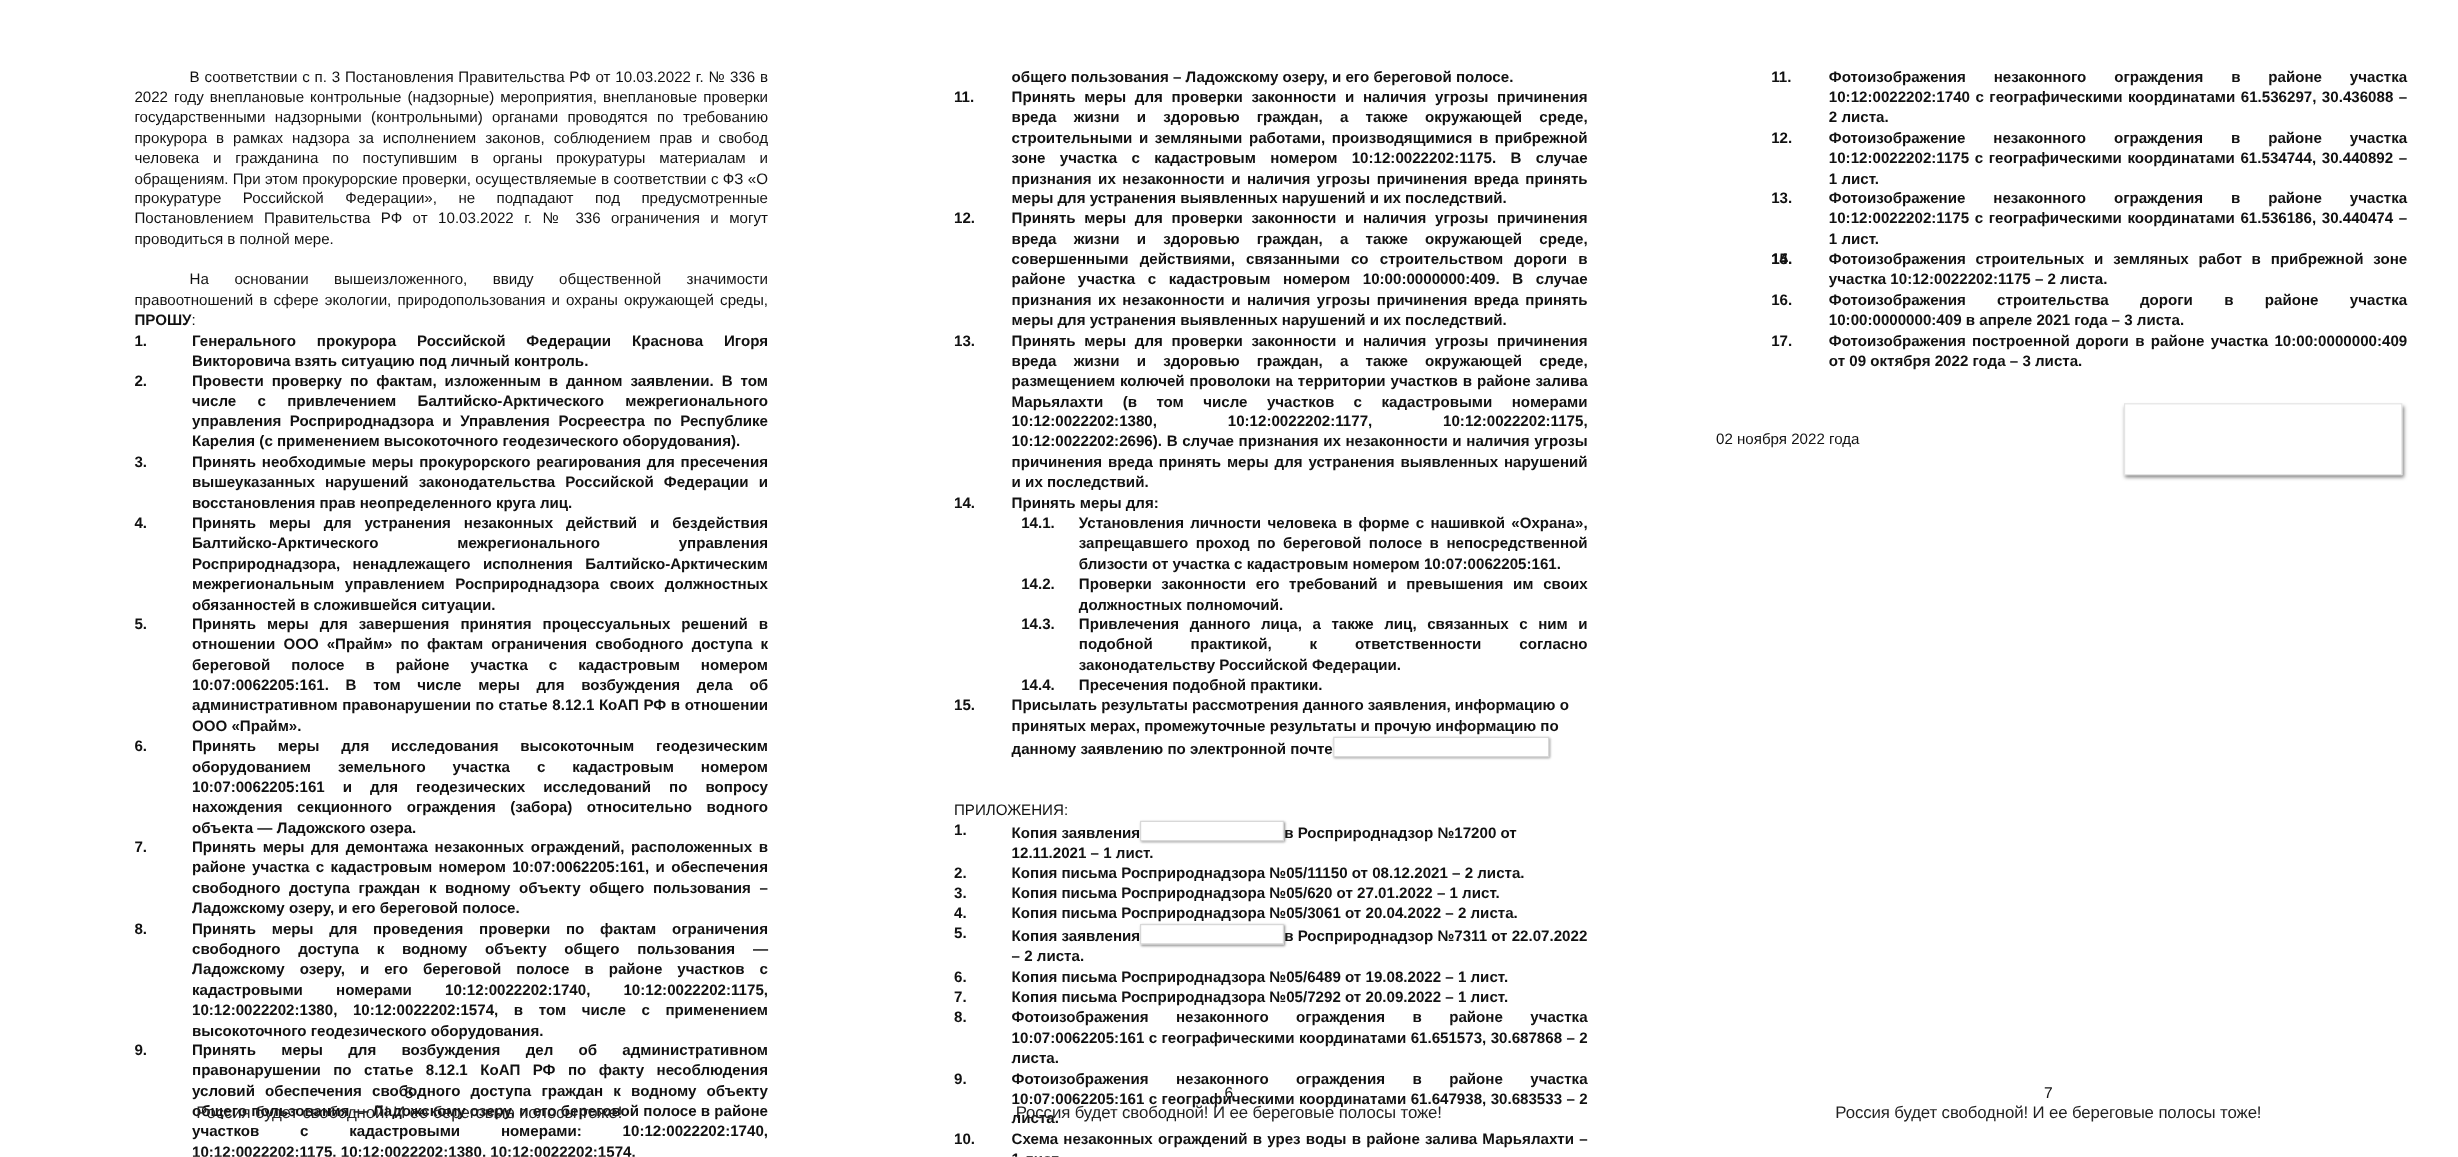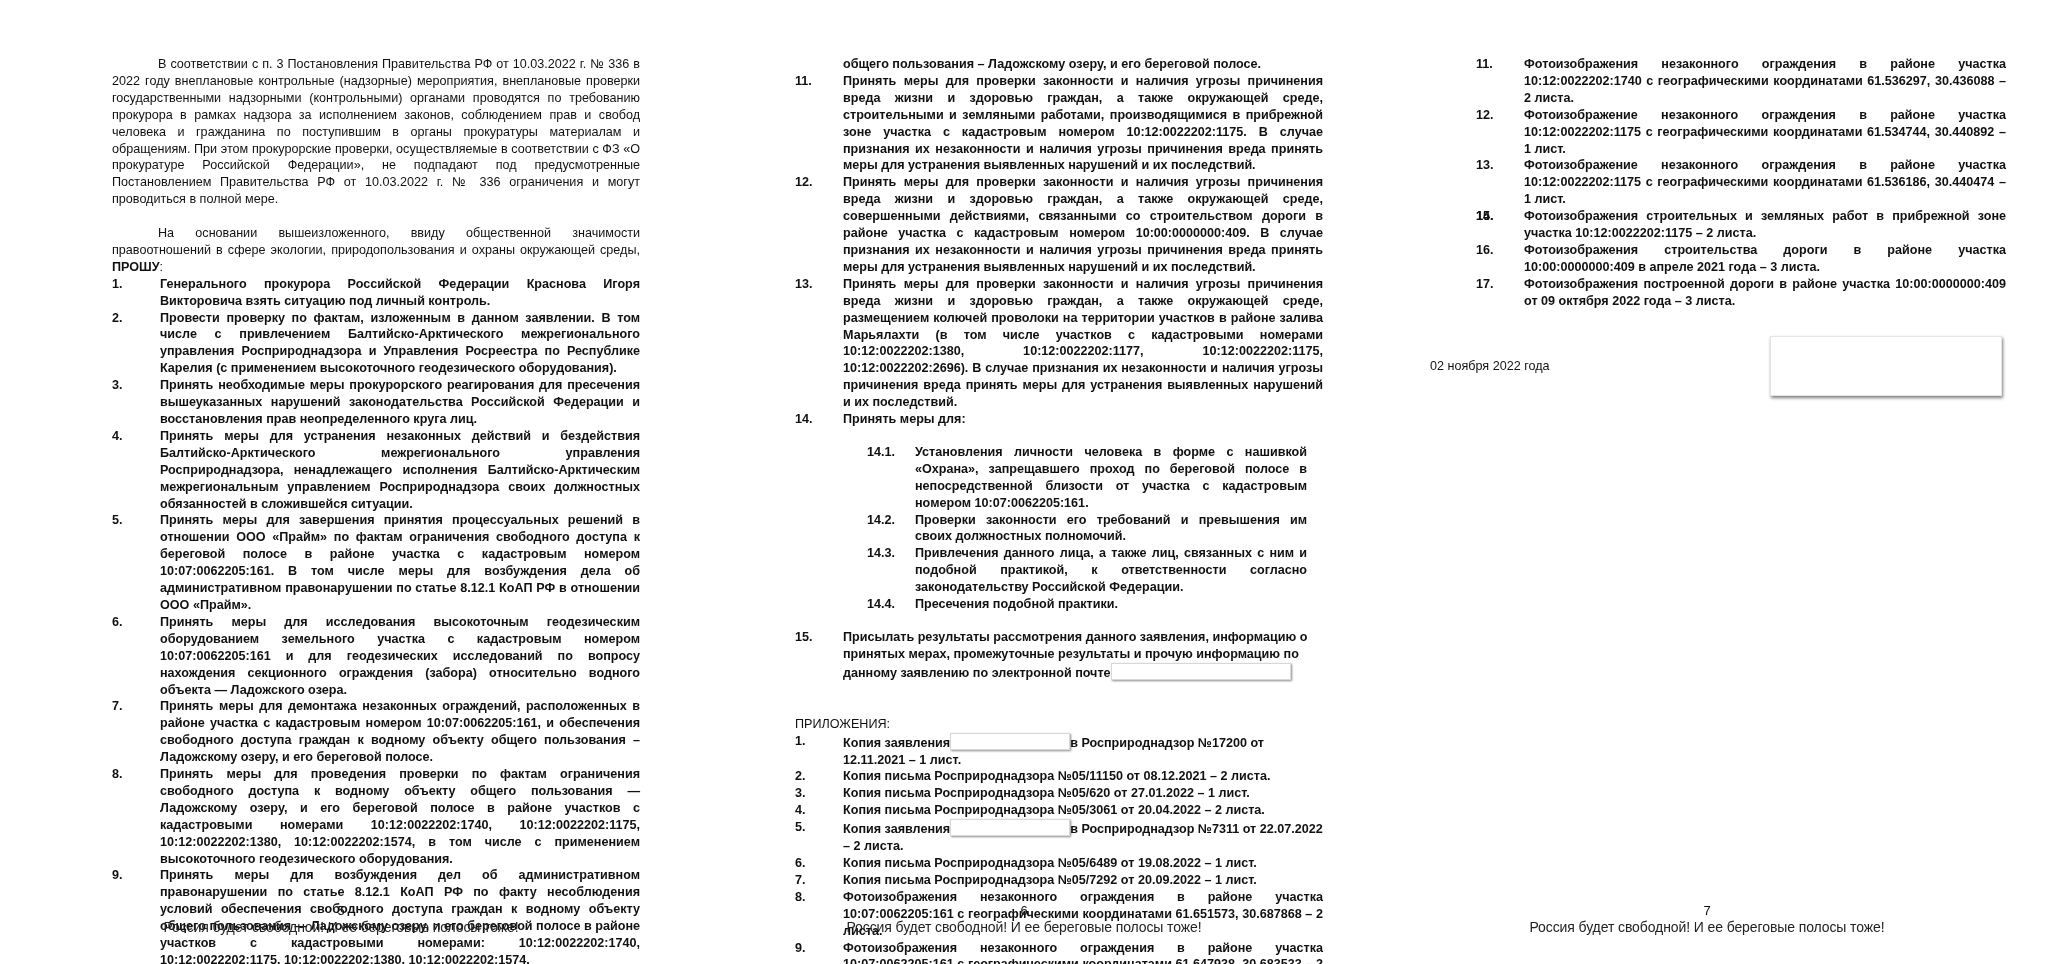--- a/index.html
+++ b/index.html
@@ -12,21 +12,21 @@
   .body { position:absolute; font-size:12.6px; line-height:16.9px; }
   #p5 .body { left:112px; top:56px; width:528px; }
   #p6 .body { left:112px; top:56px; width:528px; }
   #p7 .body { left:110px; top:56px; width:530px; }
   p.para { margin:0; text-align:justify; text-indent:46px; }
   .gap { height:16.9px; }
   ol.items { list-style:none; margin:0; padding:0;font-weight:bold; }
   ol.items > li { position:relative; padding-left:48px; text-align:justify; }
   ol.items > li .num { position:absolute; left:0; top:0; }
   #p5 ol.items { margin-left:0; }
-  ol.sub { list-style:none; margin:16px; padding:0; }
+  ol.sub { list-style:none; margin:0; padding:0; }
   ol.sub > li { position:relative; padding-left:56px; text-align:justify; }
   ol.sub > li .num { position:absolute; left:8px; top:0; }
   .redact { display:inline-block; vertical-align:-3px; height:15px; background:#fff;
             border:1px solid #d8d8d8; box-shadow:1px 1px 2px rgba(0,0,0,0.45); }
   .r-email { width:178px; }
   .r-name { width:118px; }
   .att-title { margin-top:34px; }
   .footer { position:absolute; left:0; width:100%; text-align:center; }
   .footer .pnum { position:absolute; top:903px; width:100%; font-size:13px; text-align:center; }
   .footer .motto { position:absolute; top:919px; width:100%; font-size:14px; color:#222; text-align:center; letter-spacing:-0.1px; }

